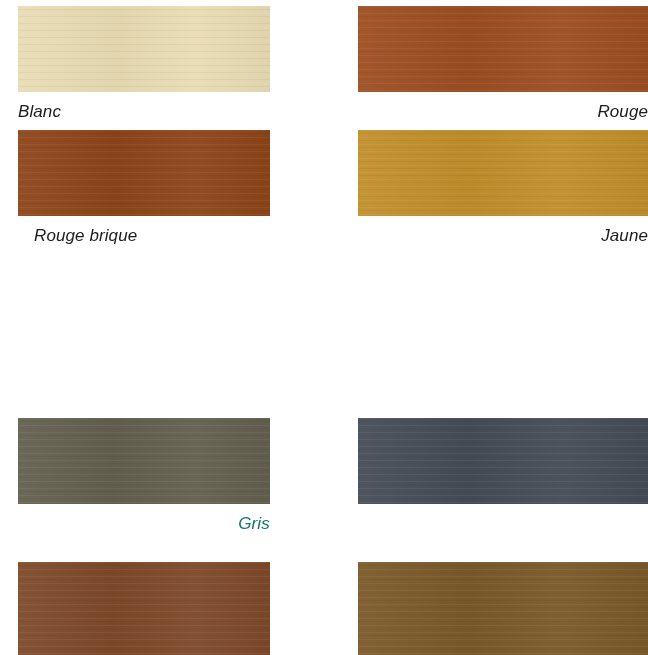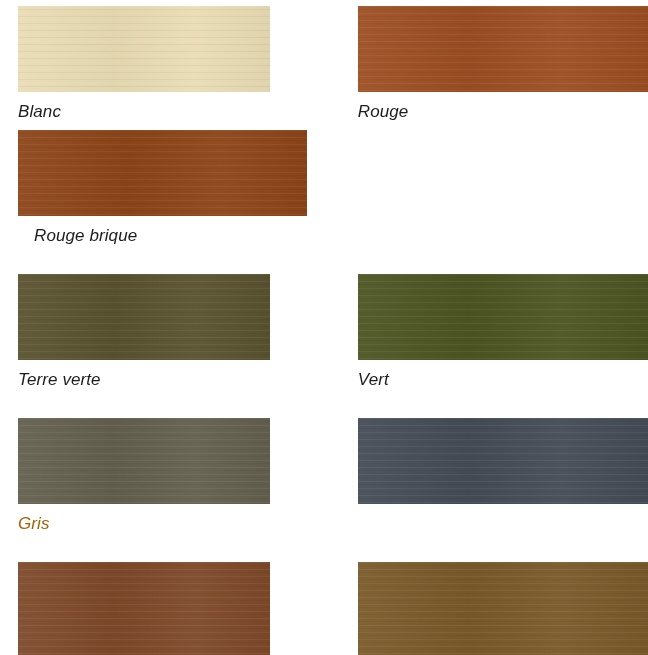--- a/index.html
+++ b/index.html
@@ -36,20 +36,21 @@
   }
 
   .swatch-cell.col-left {
     margin-left: 18px;
     width: 289px;
   }
 
   .swatch-cell.col-right {
     margin-left: 52px;
     width: 333px;
+    text-align: right;
   }
 
   .swatch-chip {
     position: relative;
     width: 100%;
     height: 86px;
     box-sizing: border-box;
     overflow: hidden;
   }
 
@@ -114,37 +115,31 @@
       <div class="swatch-chip" style="background-color: rgb(157, 78, 34);"></div>
       <div class="swatch-label" style="color: rgb(29, 29, 29);">Rouge</div>
     </div>
   </div>
 
   <div class="swatch-row row-1">
     <div class="swatch-cell col-left">
       <div class="swatch-chip" style="background-color: rgb(141, 69, 25);"></div>
       <div class="swatch-label" style="color: rgb(29, 29, 29); margin-left: 16px;">Rouge brique</div>
     </div>
+    <div class="swatch-cell col-right">
+      <div class="swatch-chip" style="background-color: rgb(193, 143, 43);"></div>
+      <div class="swatch-label" style="color: rgb(29, 29, 29);">Jaune</div>
+    </div>
   </div>
 
-  <div class="swatch-row row-2">
-    <div class="swatch-cell col-left">
-      <div class="swatch-chip" style="background-color: rgb(90, 83, 48);"></div>
-      <div class="swatch-label" style="color: rgb(29, 29, 29);">Terre verte</div>
-    </div>
-    <div class="swatch-cell col-right">
-      <div class="swatch-chip" style="background-color: rgb(77, 85, 34);"></div>
-      <div class="swatch-label" style="color: rgb(29, 29, 29);">Vert</div>
-    </div>
-  </div>
 
   <div class="swatch-row row-3">
     <div class="swatch-cell col-left">
       <div class="swatch-chip" style="background-color: rgb(99, 96, 79);"></div>
-      <div class="swatch-label" style="color: #a16207;">Gris</div>
+      <div class="swatch-label" style="color: #0f766e; text-align: right;">Gris</div>
     </div>
     <div class="swatch-cell col-right">
       <div class="swatch-chip" style="background-color: rgb(70, 76, 86);"></div>
     </div>
   </div>
 
   <div class="swatch-row row-4">
     <div class="swatch-cell col-left">
       <div class="swatch-chip" style="background-color: rgb(126, 74, 42);"></div>
 

